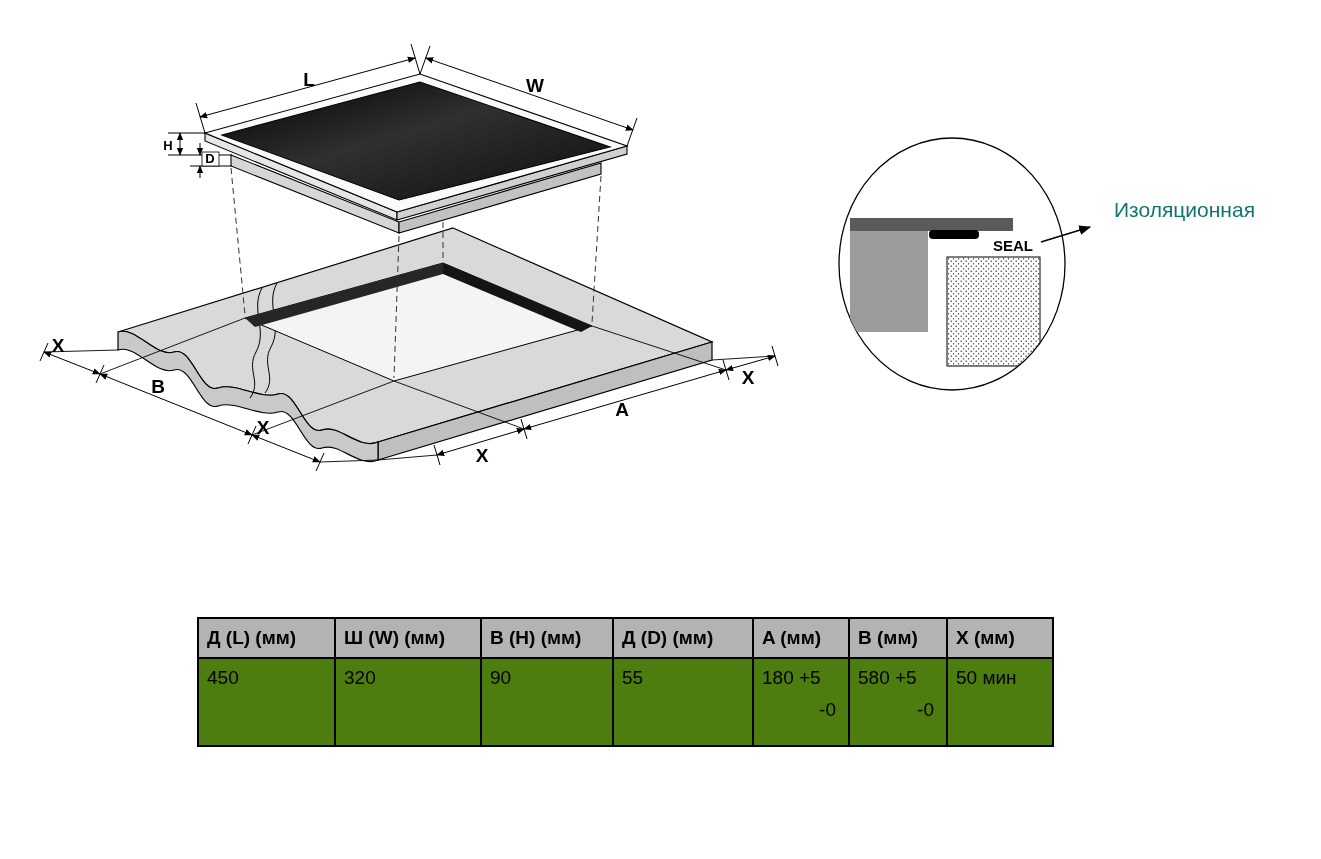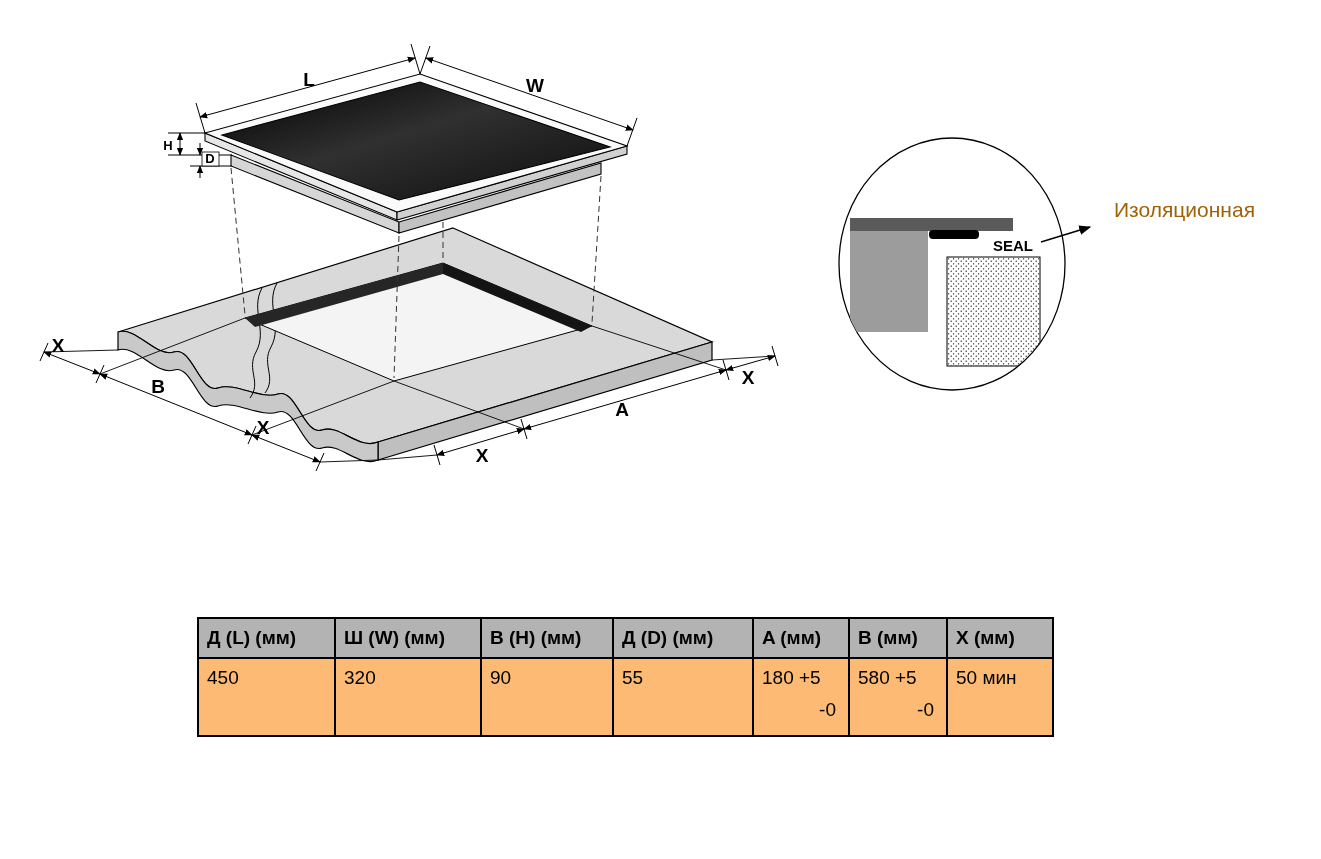--- a/index.html
+++ b/index.html
@@ -8,27 +8,27 @@
   .page{position:relative;width:1321px;height:859px;overflow:hidden;background:#fff}
 
   svg.drawing{position:absolute;left:0;top:0}
 
   .dim-labels text{font-family:"Liberation Sans",sans-serif;font-weight:bold;font-size:19px;
     text-anchor:middle;fill:#000;stroke:none}
   .dim-labels text.small{font-size:13px}
   .seal-text{font-family:"Liberation Sans",sans-serif;font-weight:bold;font-size:15px;
     text-anchor:middle;fill:#000;stroke:none}
 
-  .annotation{position:absolute;left:1114px;top:190px;font-size:21px;line-height:40px;color:#a16207}
+  .annotation{position:absolute;left:1114px;top:190px;font-size:21px;line-height:40px;color:#0f766e}
 
   table.dims{position:absolute;left:197px;top:617px;border-collapse:collapse;table-layout:fixed;
-    font-size:19px;background:#fdba74}
+    font-size:19px;background:#4d7c0f}
   table.dims th{background:#b3b3b3;border:2px solid #000;font-weight:bold;text-align:left;
     padding:8px 8px;height:38px;font-size:19px}
-  table.dims td{border:2px solid #000;vertical-align:top;text-align:left;padding:8px 8px;height:78px}
+  table.dims td{border:2px solid #000;vertical-align:top;text-align:left;padding:8px 8px;height:88px}
   table.dims .tol{text-align:right;padding-right:4px;margin-top:10px;min-height:22px}
 </style>
 </head>
 <body>
 
 <div class="page">
 
   <svg class="drawing" width="1321" height="859" viewBox="0 0 1321 859">
     <defs>
       <marker id="arrE" viewBox="0 0 10 10" refX="9" refY="5" markerWidth="8" markerHeight="8" orient="auto">

